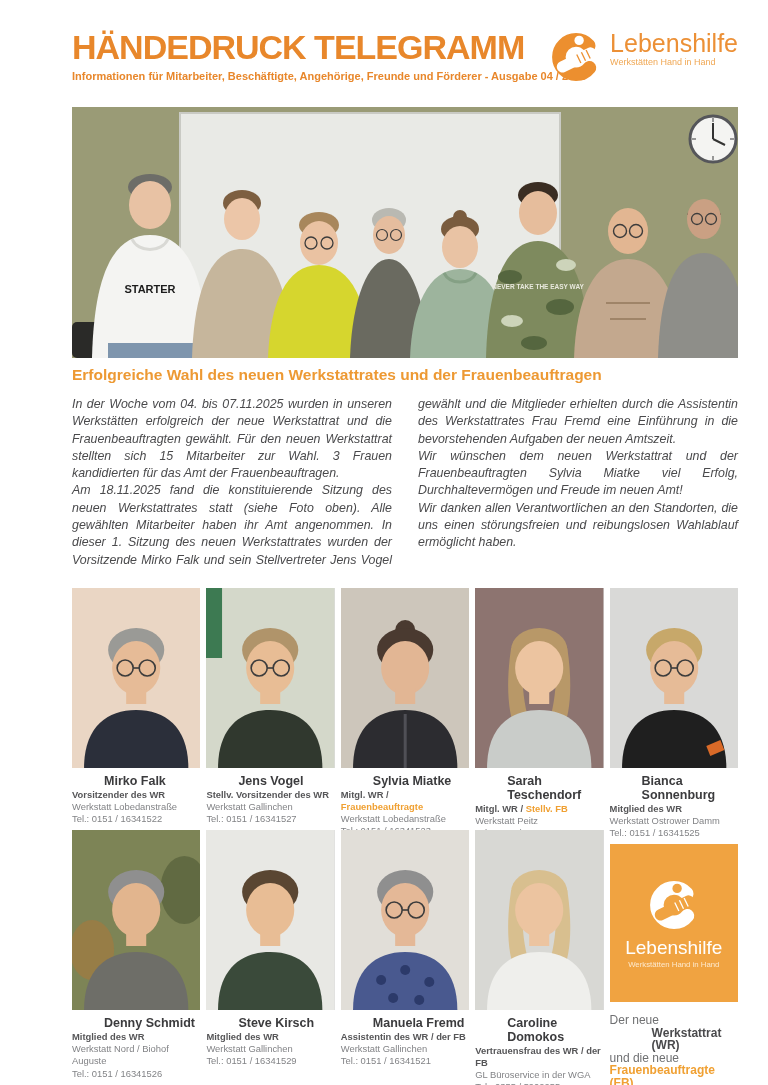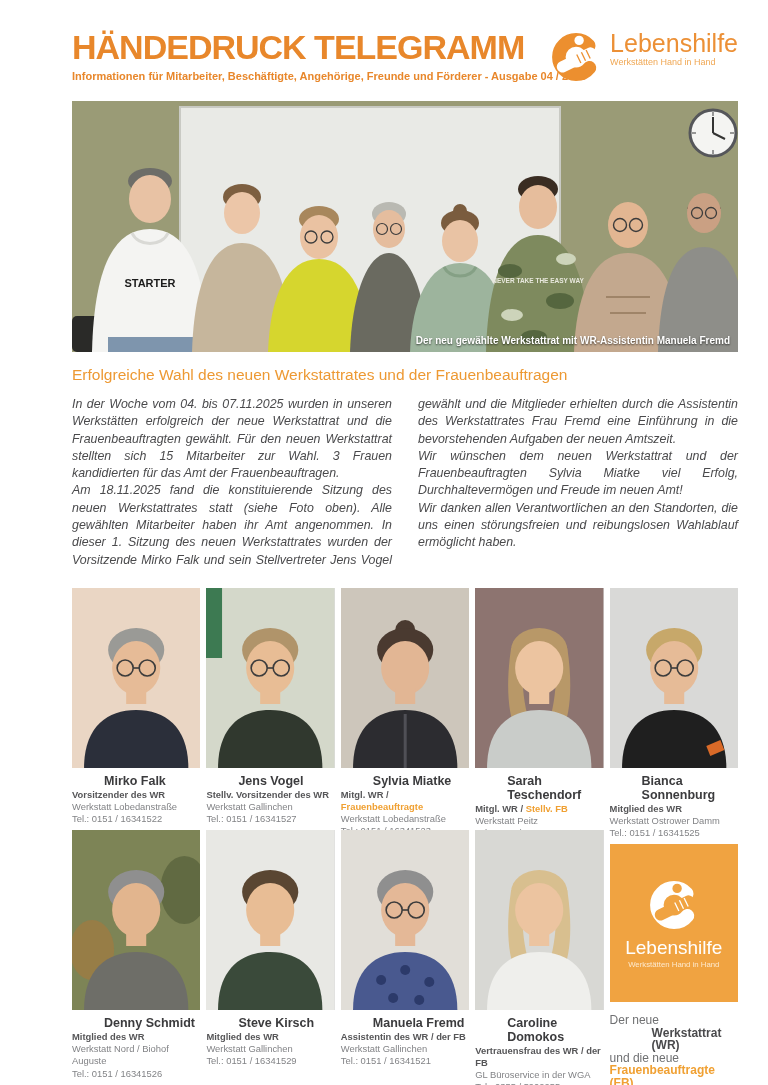--- a/index.html
+++ b/index.html
@@ -9,27 +9,27 @@
   
   .masthead{position:absolute;left:72px;top:28px;width:666px;}
   .title{font-size:34px;font-weight:bold;letter-spacing:-1px;color:#e8872b;line-height:38px;}
   .subtitle{margin-top:4px;font-size:11px;font-weight:bold;color:#e8872b;}
   .brand{position:absolute;right:0;top:2px;display:flex;align-items:flex-start;gap:8px;}
   .brand .glyph{width:52px;height:52px;}
   .brand-name{font-size:25px;color:#ec9036;line-height:26px;}
   .brand-tag{font-size:9px;color:#f0a855;margin-top:1px;}
 
   
-  .groupphoto{position:absolute;left:72px;top:101px;width:666px;height:251px;overflow:hidden;}
+  .groupphoto{position:absolute;left:72px;top:107px;width:666px;height:251px;overflow:hidden;}
   .groupphoto svg{display:block;width:100%;height:100%;}
   .gp-caption{position:absolute;right:8px;bottom:6px;font-size:10px;font-weight:bold;color:#fff;
               text-shadow:0 1px 2px rgba(0,0,0,.65);}
 
   
-  .headline{position:absolute;left:72px;top:366px;width:666px;font-size:15.5px;font-weight:normal;color:#ed9933;}
+  .headline{position:absolute;left:72px;top:366px;width:666px;font-size:15.5px;font-weight:bold;color:#ed9933;}
   .article{position:absolute;left:72px;top:396px;width:666px;height:184px;
            column-count:2;column-gap:26px;font-size:12.4px;line-height:17.3px;
            color:#4a4a4c;text-align:justify;font-style:italic;}
   .article p{margin:0;}
 
   
   .grid{position:absolute;left:72px;width:666px;display:grid;grid-template-columns:repeat(5,1fr);gap:6px;}
   .grid1{top:588px;}
   .grid2{top:830px;}
   .photo{height:180px;overflow:hidden;background:#ddd;}
@@ -169,21 +169,20 @@
         </g>
 
       <path d="M615,108 C618,96 646,96 649,108 Z" fill="#4a4038"></path>
       <ellipse cx="632" cy="112" rx="17" ry="20" fill="#caa083"></ellipse>
       <g fill="none" stroke="#3c3c3c" stroke-width="1.3">
         <circle cx="625" cy="112" r="5.5"></circle>
           <circle cx="639" cy="112" r="5.5"></circle>
       </g>
       <path d="M586,251 C588,186 602,146 632,146 C660,146 674,186 676,251 Z" fill="#8e8e89"></path>
     </svg>
-    <div class="gp-caption">Der neu gewählte Werkstattrat mit WR-Assistentin Manuela Fremd</div>
   </div>
 
   <div class="headline">Erfolgreiche Wahl des neuen Werkstattrates und der Frauenbeauftragen</div>
   <div class="article">
     <p>In der Woche vom 04. bis 07.11.2025 wurden in unseren Werkstätten erfolgreich der neue Werkstattrat und die Frauenbeauftragten gewählt. Für den neuen Werkstattrat stellten sich 15 Mitarbeiter zur Wahl. 3 Frauen kandidierten für das Amt der Frauenbeauftragen.</p>
     <p>Am 18.11.2025 fand die konstituierende Sitzung des neuen Werkstattrates statt (siehe Foto oben). Alle gewählten Mitarbeiter haben ihr Amt angenommen. In dieser 1. Sitzung des neuen Werkstattrates wurden der Vorsitzende Mirko Falk und sein Stellvertreter Jens Vogel gewählt und die Mitglieder erhielten durch die Assistentin des Werkstattrates Frau Fremd eine Einführung in die bevorstehenden Aufgaben der neuen Amtszeit.</p>
     <p>Wir wünschen dem neuen Werkstattrat und der Frauenbeauftragten Sylvia Miatke viel Erfolg, Durchhaltevermögen und Freude im neuen Amt!</p>
     <p><span>Wir danken allen Verantwortlichen an den Standorten, die uns einen störungsfreien und reibungslosen Wahlablauf ermöglicht haben. </span></p>
   </div>
 

